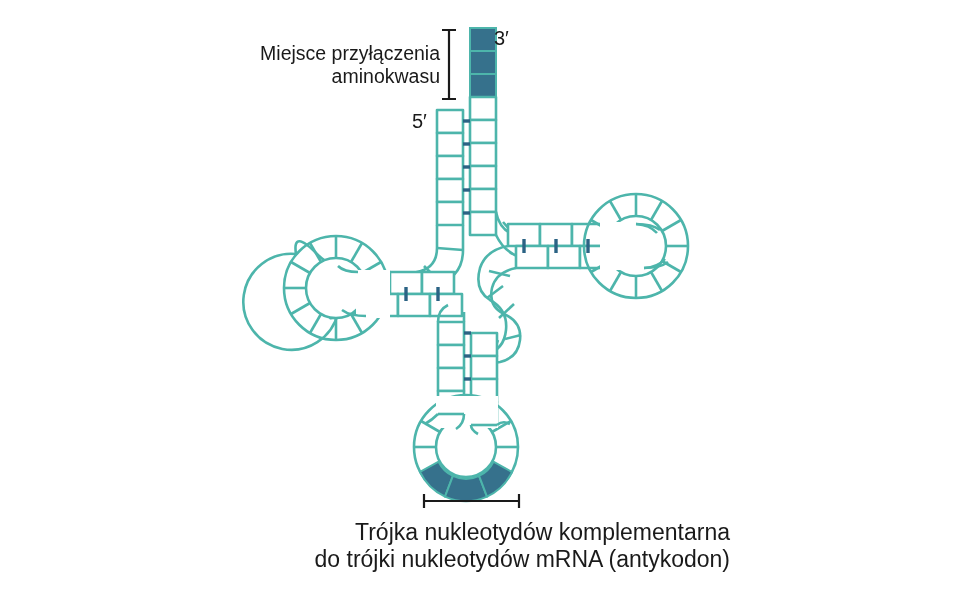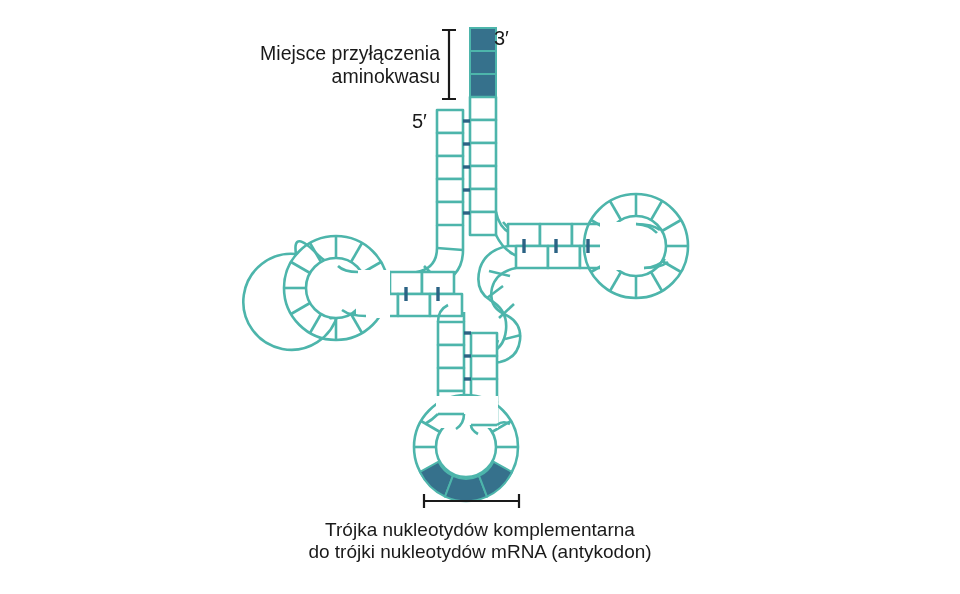--- a/index.html
+++ b/index.html
@@ -43,22 +43,22 @@
   }
   #label-5prime {
     left: 412px;
     top: 110px;
     font-size: 20px;
   }
   #anticodon-caption {
     left: 230px;
     top: 519px;
     width: 500px;
-    text-align: center;
-    font-size: 19px;
+    text-align: right;
+    font-size: 23px;
   }
 </style>
 </head>
 <body>
 
 <div id="canvas">
 
   <svg id="diagram-svg" viewBox="0 0 960 594">
     <defs>
       <style>

